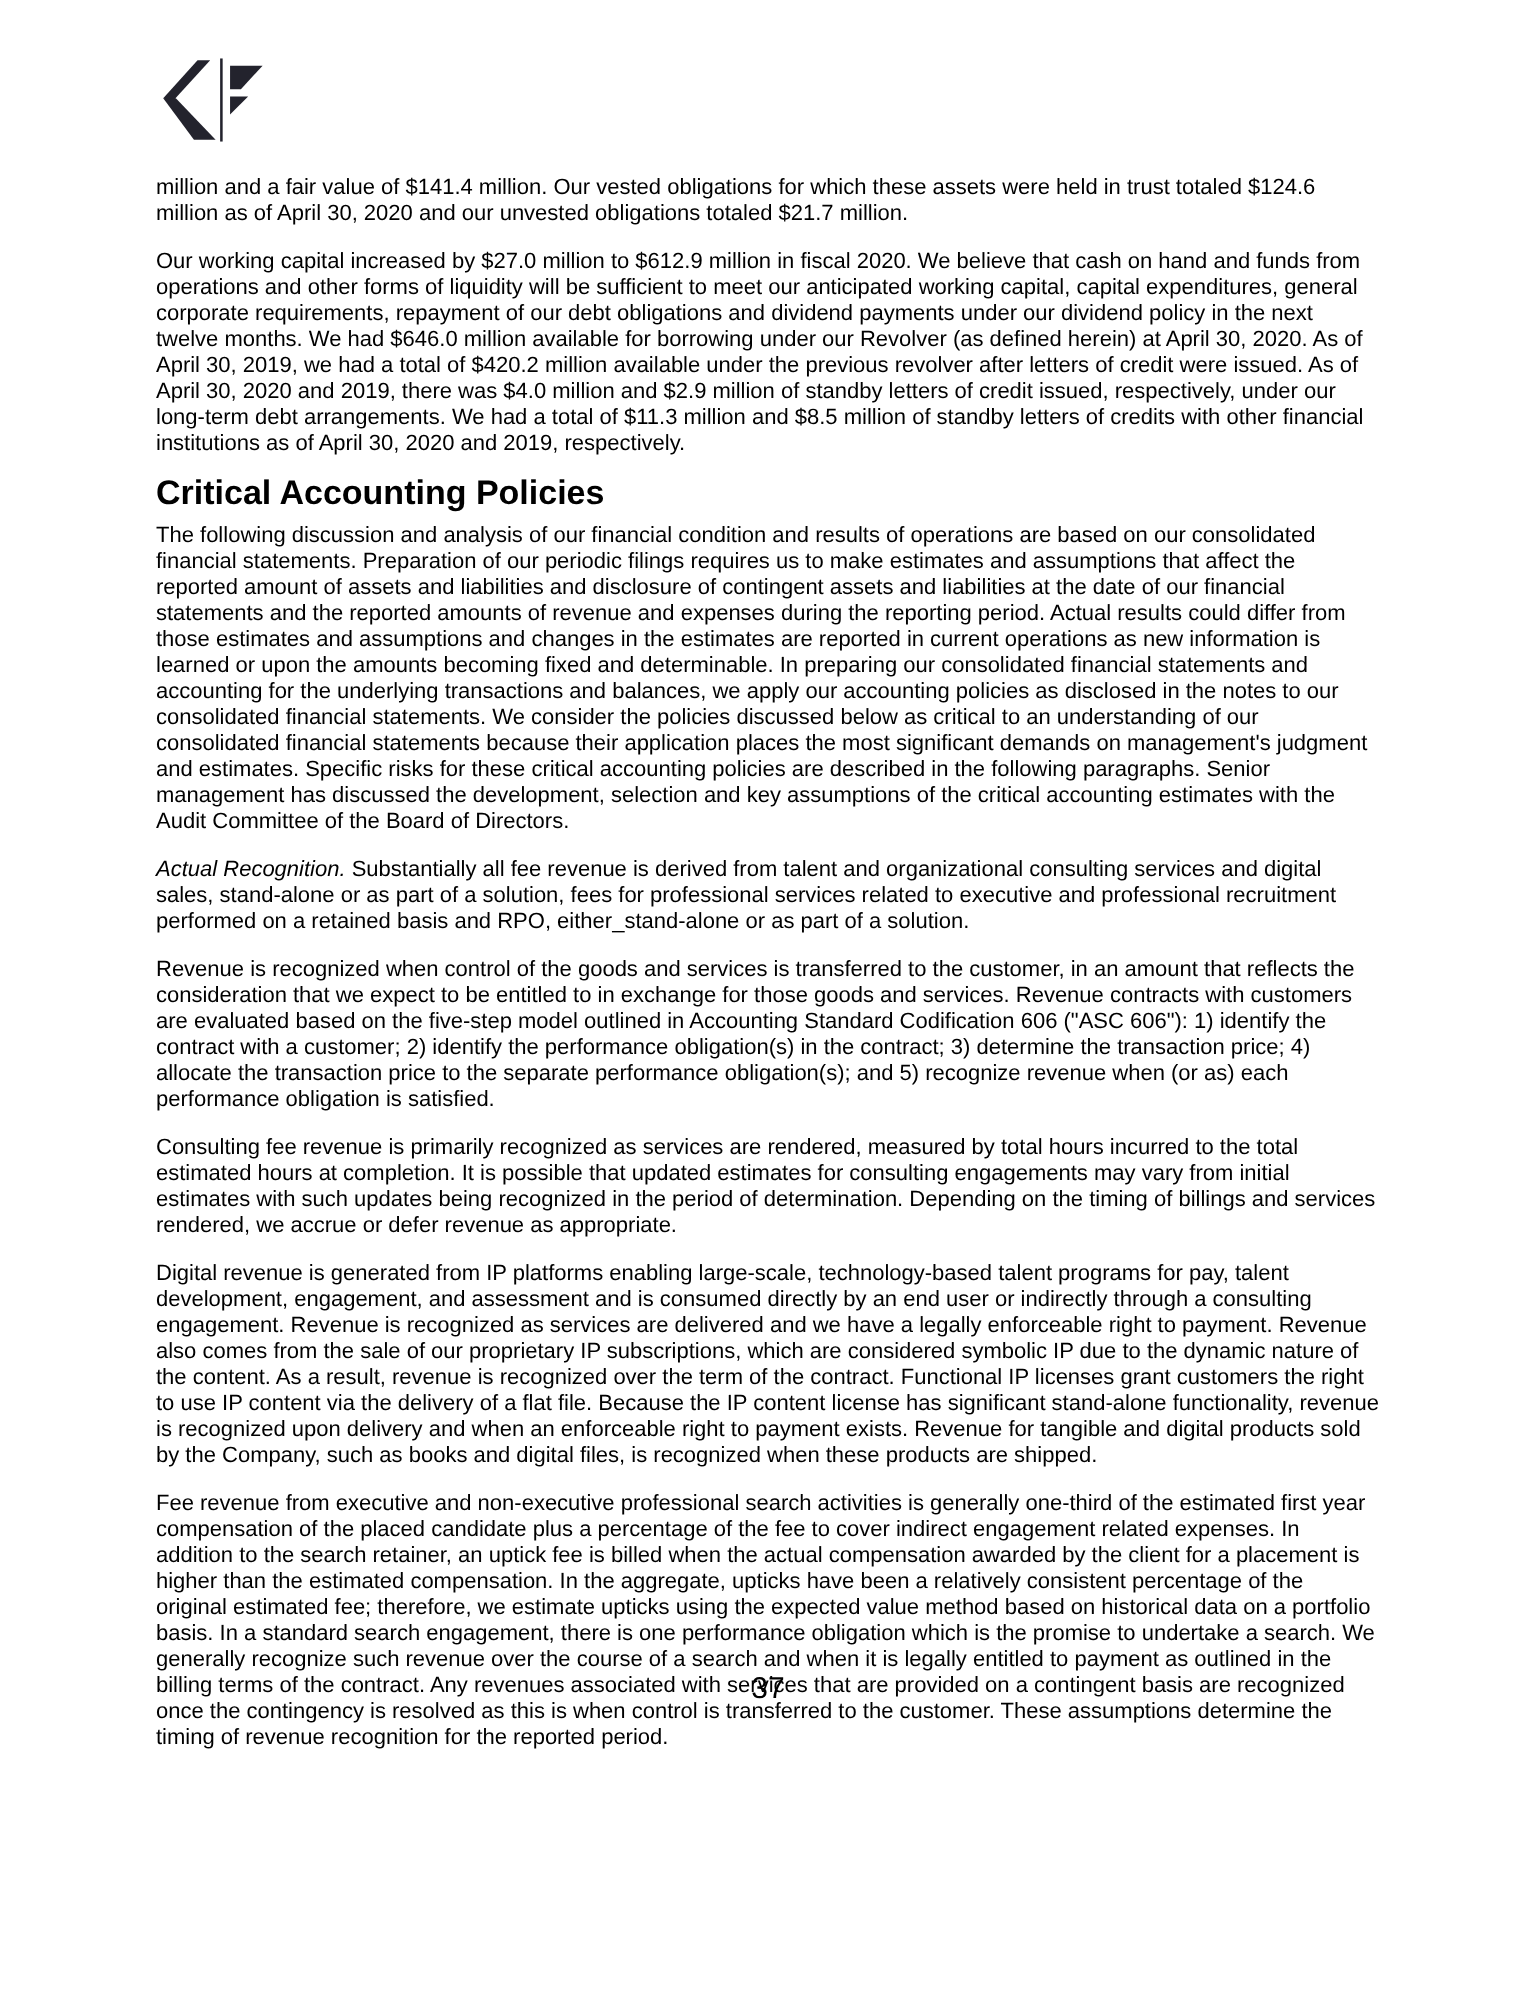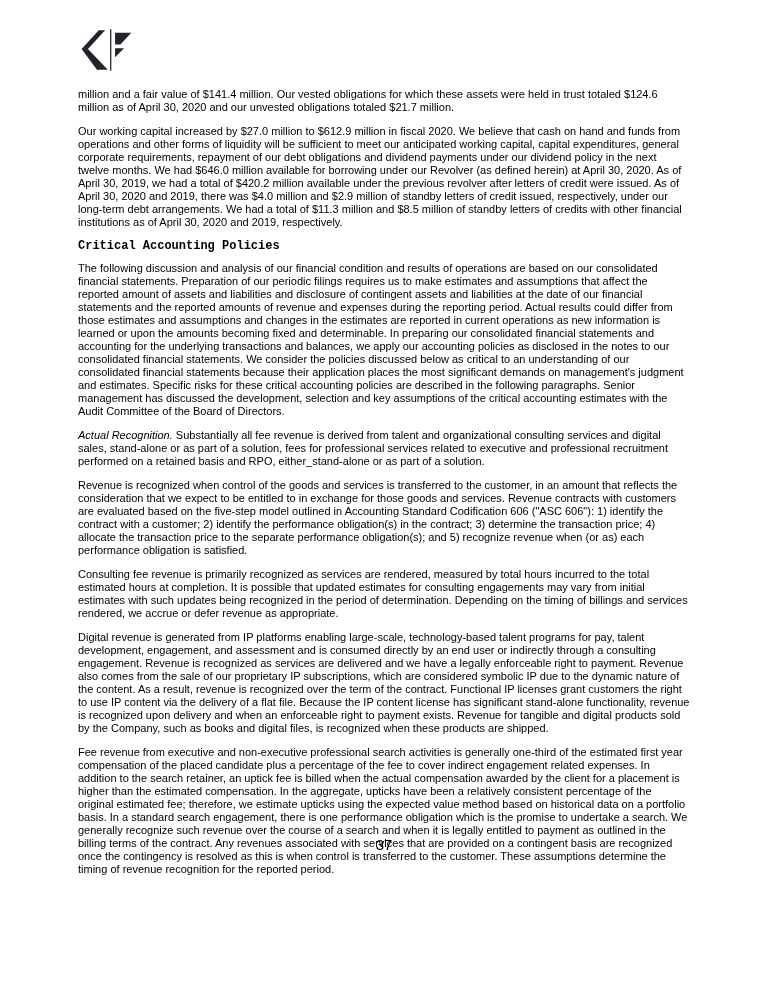--- a/index.html
+++ b/index.html
@@ -24,25 +24,24 @@
     width: 56px;
     height: 44px;
     margin-bottom: 16px;
   }
   .logo svg { display: block; width: 100%; height: 100%; }
   .body-text p {
     margin: 0 0 11px 0;
     text-align: left;
   }
   .section-heading {
-    font-size: 12px;
+    font-size: 17px;
     line-height: 13px;
     font-weight: bold;
     margin: 2px 0 9px 0;
-    font-family: Liberation Mono, monospace;
   }
   .lead-italic { font-style: italic; }
   .page-number {
     position: absolute;
     left: 0;
     right: 0;
     bottom: 29px;
     text-align: center;
     font-size: 15px;
     color: #000000;

